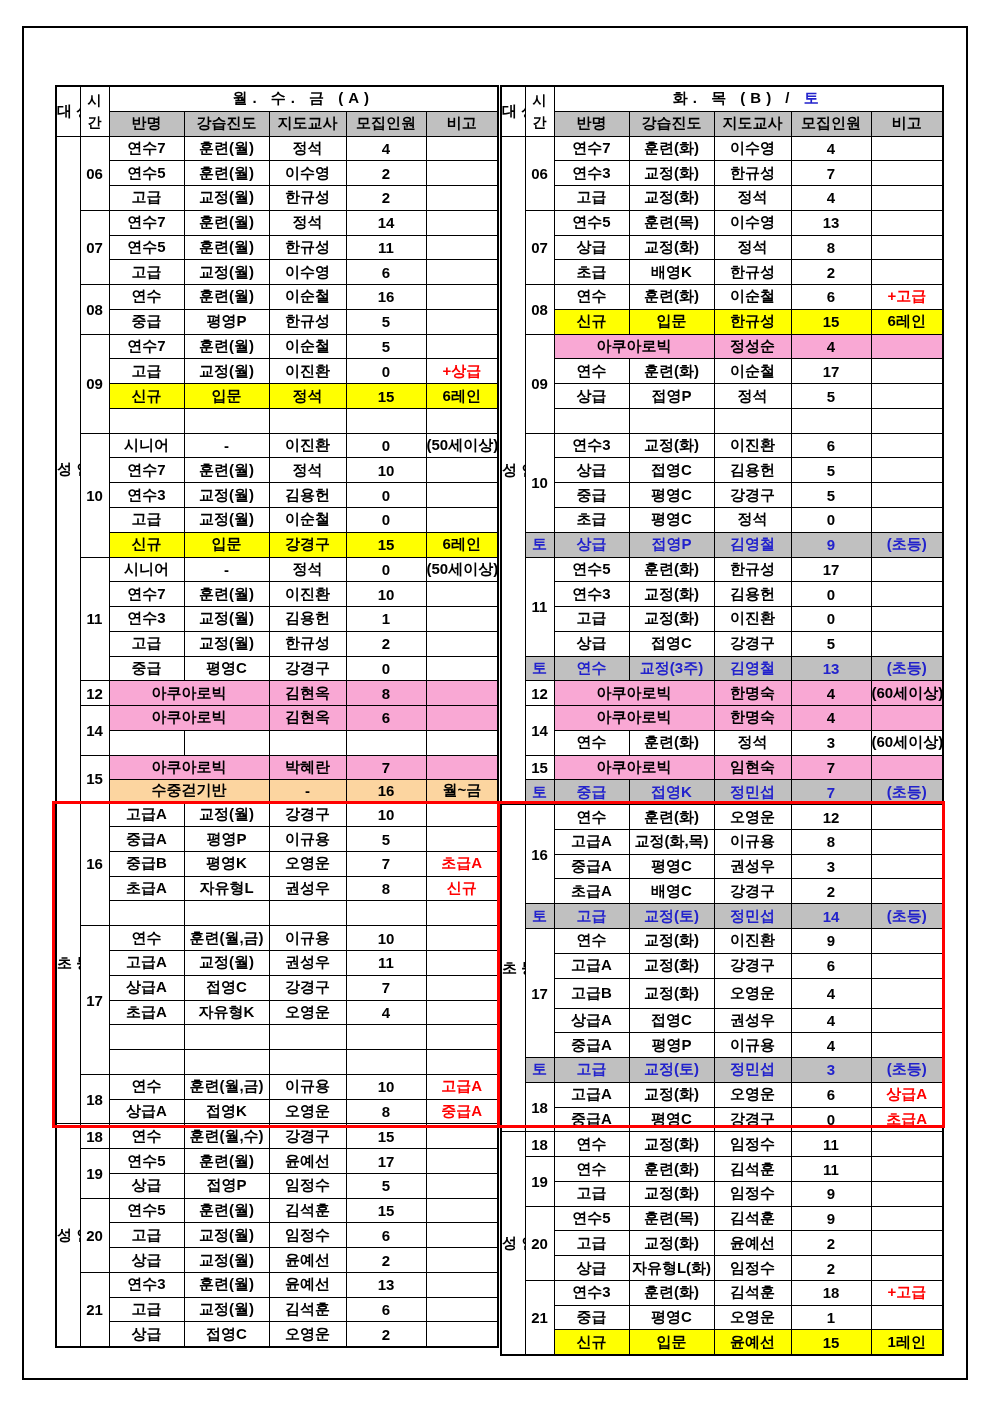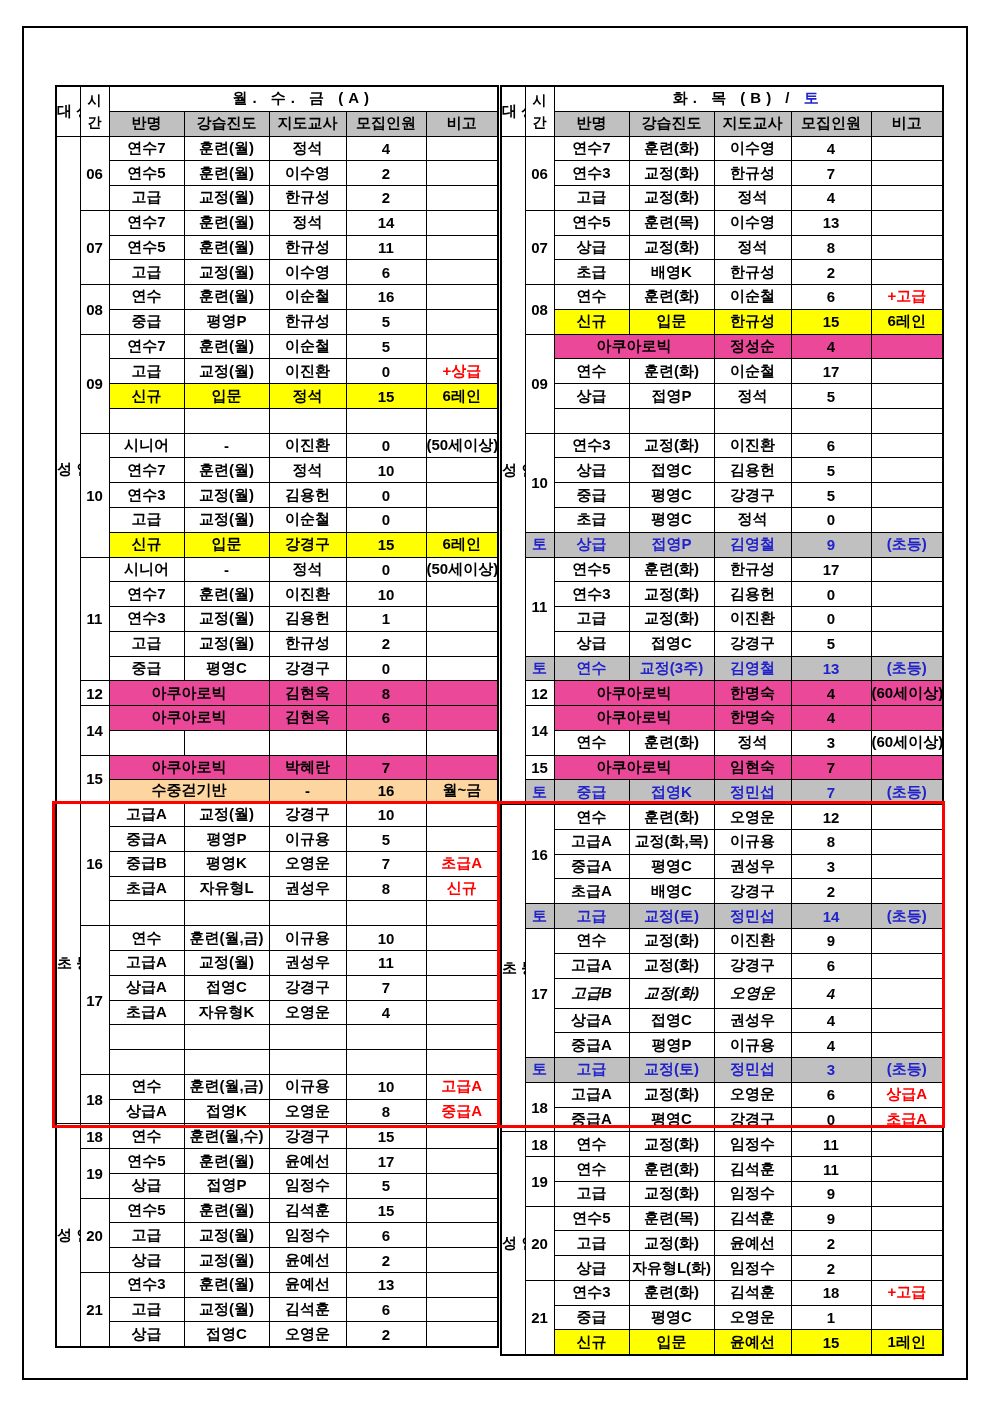--- a/index.html
+++ b/index.html
@@ -16,21 +16,21 @@
         padding:0;font-size:15px;overflow:hidden;white-space:nowrap;}
   #tblA{left:55px;}
   #tblB{left:500px;}
   td.tgt{border-left-width:2px;border-right-width:2px;font-size:14px;
         line-height:1.75;white-space:pre-line;background:#fff;}
   td.tm{border-right-width:2px;}
   td.ttl{font-size:21px;letter-spacing:5px;border-bottom-width:1px;}
   td.colhdr{background:#c0c0c0;border-bottom-width:2px;}
   td.gtop{border-top-width:2px;}
   td.f-yellow{background:#ffff00;}
-  td.f-green{background:#ec4899;}
+  td.f-green{background:#f9a8d4;}
   td.f-orange{background:#fcd5a0;}
   td.f-sat{background:#c0c0c0;color:#2222cc;}
   td.nred{color:#ff0000;}
   td.nsmall{font-size:11px;letter-spacing:0;}
   span.satblue{color:#2222cc;}
   .redbox{position:absolute;border:3px solid #ff0000;box-sizing:border-box;
         pointer-events:none;}
   #redbox-left{left:52px;top:801px;width:448px;height:327px;}
   #redbox-right{left:497px;top:801px;width:448px;height:327px;}
 </style>
@@ -702,21 +702,21 @@
           <td class="gtop">9</td>
           <td class="gtop"></td>
         </tr>
         <tr style="height: 24.77px;">
           <td>고급A</td>
           <td>교정(화)</td>
           <td>강경구</td>
           <td>6</td>
           <td></td>
         </tr>
-        <tr style="height: 30px; font-style: italic;">
+        <tr style="height: 30px;">
           <td>고급B</td>
           <td>교정(화)</td>
           <td>오영운</td>
           <td>4</td>
           <td></td>
         </tr>
         <tr style="height: 24.77px;">
           <td>상급A</td>
           <td>접영C</td>
           <td>권성우</td>

